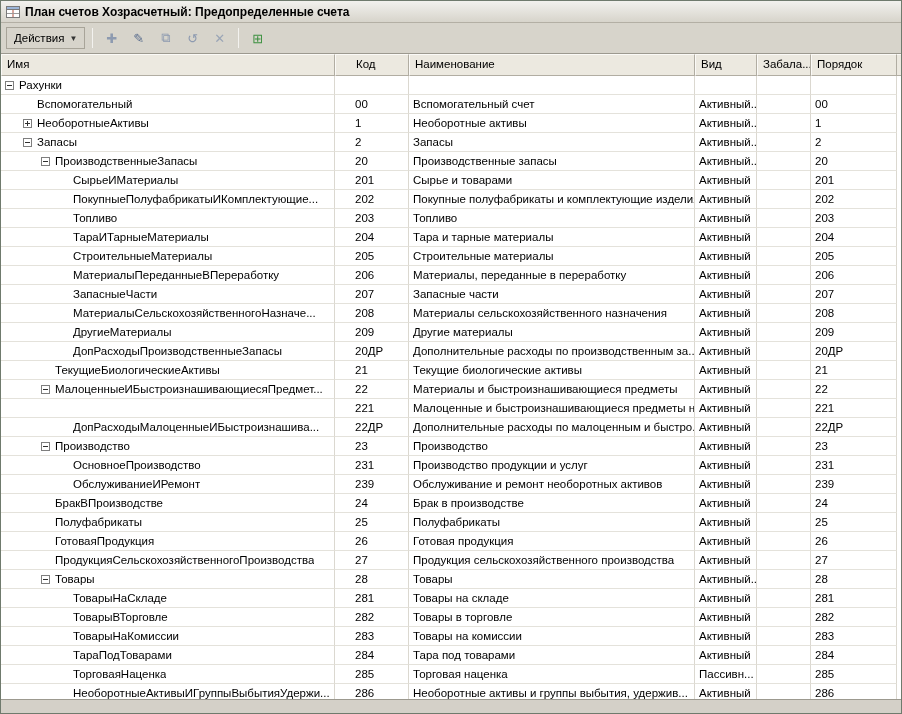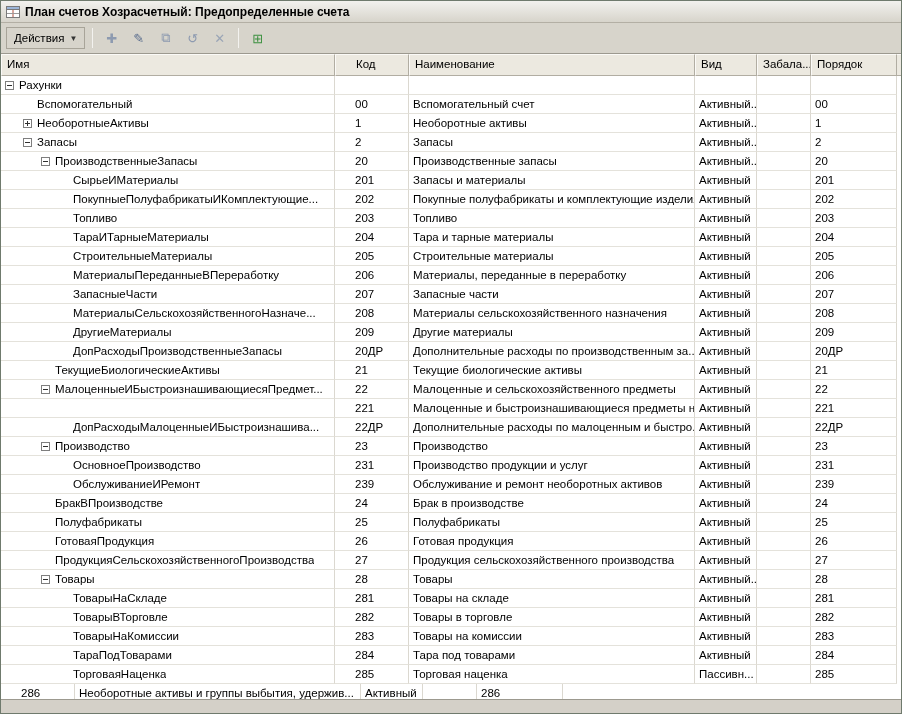--- a/index.html
+++ b/index.html
@@ -210,21 +210,21 @@
     <div class="td c-rest"></div>
   </div>
 
   <div class="tr">
     <div class="td c-name">
       <span class="tree-indent" style="width: 54px;"></span>
       <span class="expander leaf"></span>
       <span class="cell-text">СырьеИМатериалы</span>
     </div>
     <div class="td c-code">201</div>
-    <div class="td c-fullname">Запасы и материалы</div>
+    <div class="td c-fullname">Сырье и товарами</div>
     <div class="td c-kind">Активный</div>
     <div class="td c-offb"></div>
     <div class="td c-order">201</div>
     <div class="td c-rest"></div>
   </div>
 
   <div class="tr">
     <div class="td c-name">
       <span class="tree-indent" style="width: 54px;"></span>
       <span class="expander leaf"></span>
@@ -364,21 +364,21 @@
     <div class="td c-rest"></div>
   </div>
 
   <div class="tr">
     <div class="td c-name">
       <span class="tree-indent" style="width: 36px;"></span>
       <span class="expander minus"></span>
       <span class="cell-text">МалоценныеИБыстроизнашивающиесяПредмет...</span>
     </div>
     <div class="td c-code">22</div>
-    <div class="td c-fullname">Малоценные и сельскохозяйственного предметы</div>
+    <div class="td c-fullname">Материалы и быстроизнашивающиеся предметы</div>
     <div class="td c-kind">Активный</div>
     <div class="td c-offb"></div>
     <div class="td c-order">22</div>
     <div class="td c-rest"></div>
   </div>
 
   <div class="tr">
     <div class="td c-name">
       <span class="tree-indent" style="width: 54px;"></span>
       <span class="expander leaf"></span>
@@ -581,20 +581,25 @@
     </div>
     <div class="td c-code">285</div>
     <div class="td c-fullname">Торговая наценка</div>
     <div class="td c-kind">Пассивн...</div>
     <div class="td c-offb"></div>
     <div class="td c-order">285</div>
     <div class="td c-rest"></div>
   </div>
 
   <div class="tr">
+    <div class="td c-name">
+      <span class="tree-indent" style="width: 54px;"></span>
+      <span class="expander leaf"></span>
+      <span class="cell-text">НеоборотныеАктивыИГруппыВыбытияУдержи...</span>
+    </div>
     <div class="td c-code">286</div>
     <div class="td c-fullname">Необоротные активы и группы выбытия, удержив...</div>
     <div class="td c-kind">Активный</div>
     <div class="td c-offb"></div>
     <div class="td c-order">286</div>
     <div class="td c-rest"></div>
   </div>
 </div>
   </div>
 

